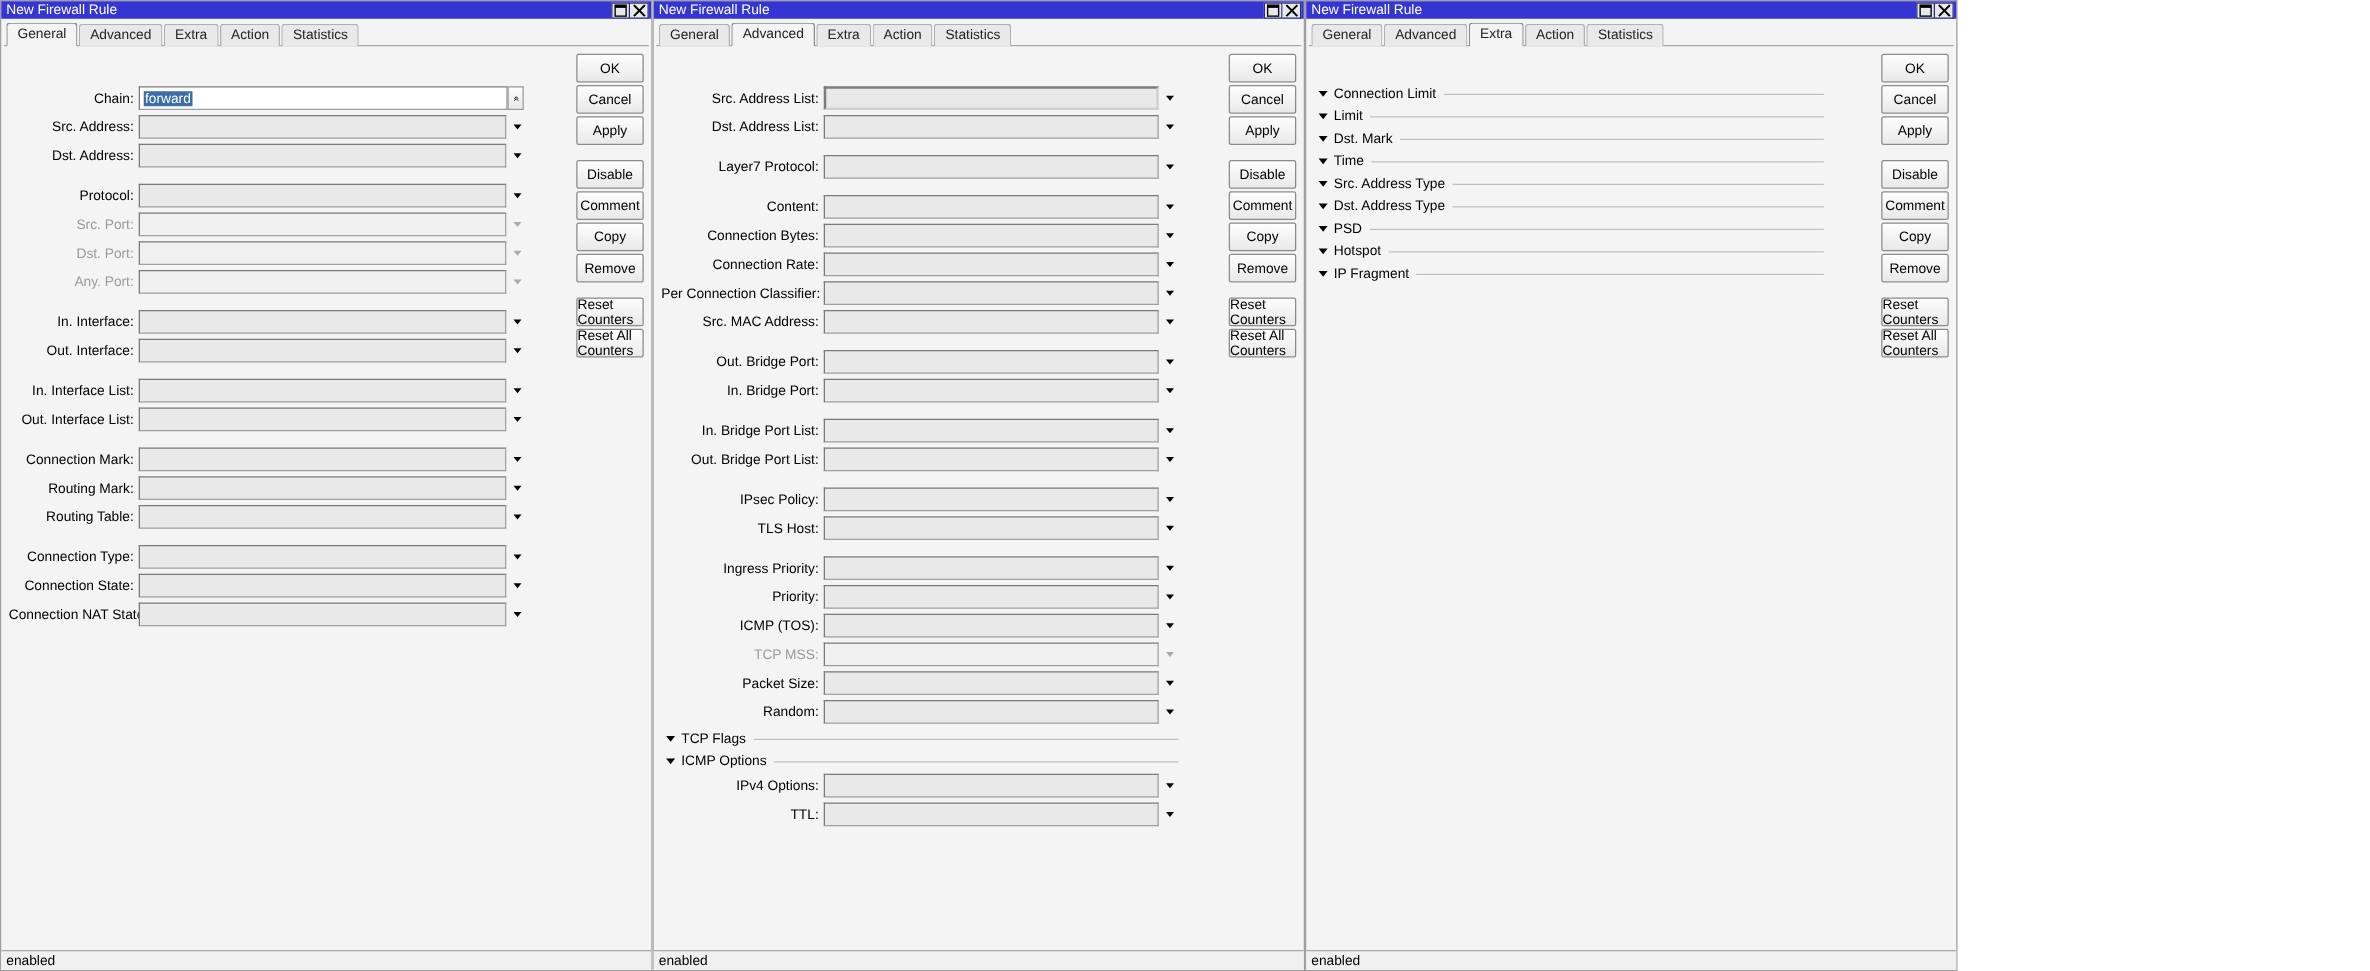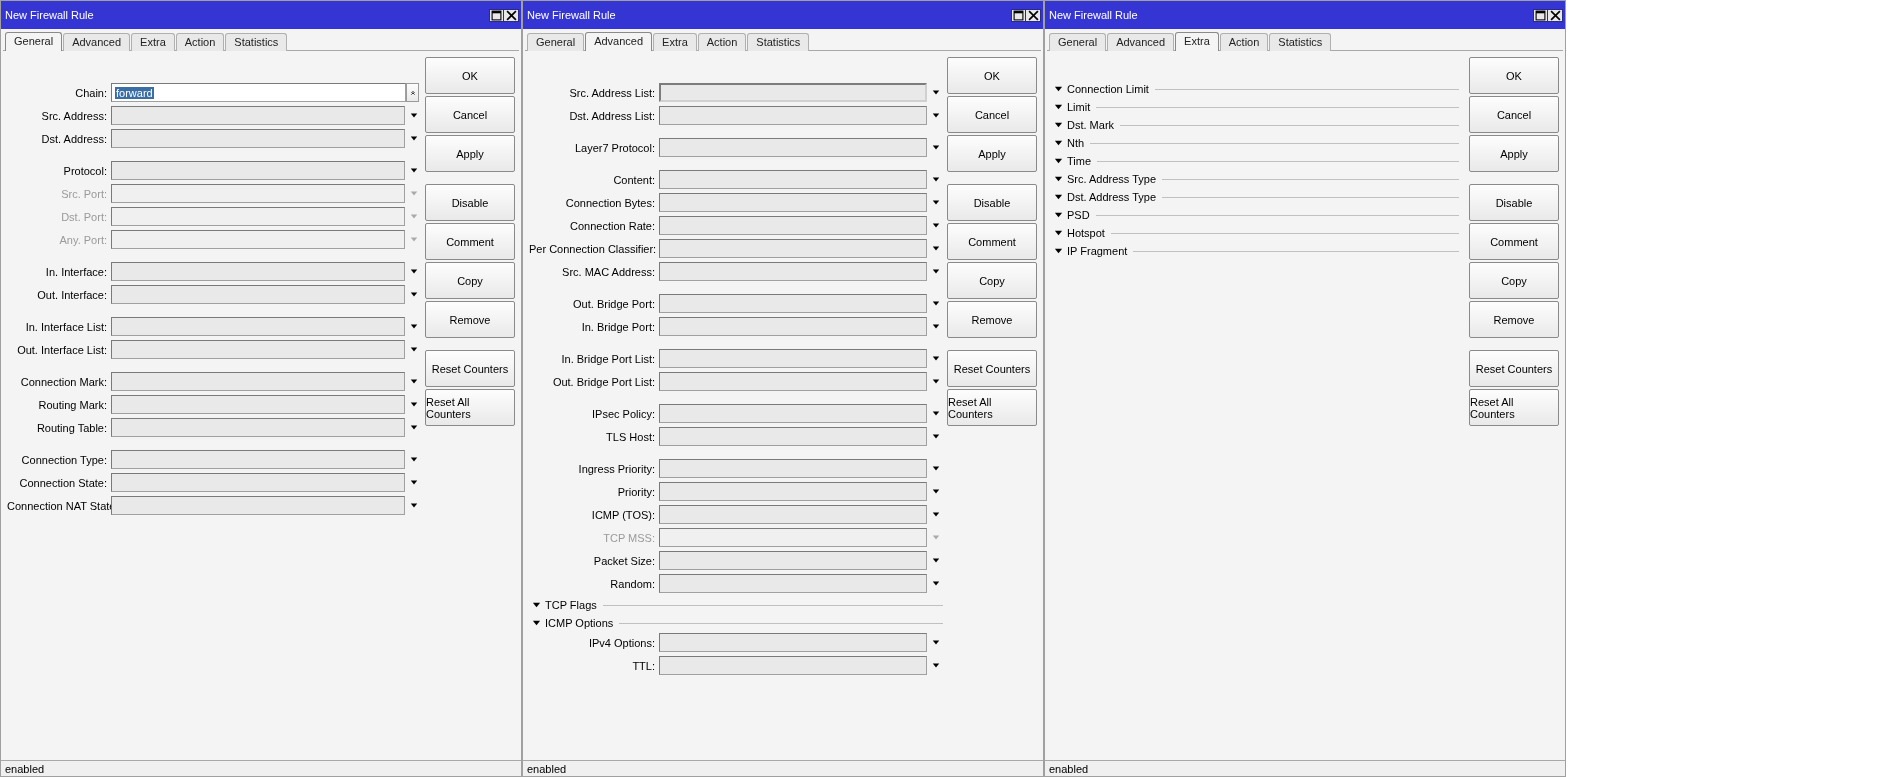--- a/index.html
+++ b/index.html
@@ -1,32 +1,32 @@
 <!DOCTYPE html>
 <html><head>
 <meta charset="utf-8">
 <style>
   * { box-sizing: border-box; }
   html, body { margin:0; padding:0; height:100%; overflow:hidden; }
   body { font-family: Tahoma, Verdana, Arial, sans-serif; font-size:11px; background:#fff; color:#000; }
   .desktop { display:flex; width:1896px; height:777px; }
   .window { flex:0 0 auto; display:flex; flex-direction:column; background:#f4f4f4; border:1px solid #a0a0a0; }
-  .titlebar { display:flex; align-items:center; height:28px; background:#3535d4; color:#fff; font-size:11px; padding:0 2px 0 4px; line-height:16px; }
+  .titlebar { display:flex; align-items:center; height:14px; background:#3535d4; color:#fff; font-size:11px; padding:0 2px 0 4px; line-height:16px; }
   .titlebar .title { flex:1; }
   .tb-btn { width:15px; height:13px; margin-left:0; background:#e8e8e8; border:1px solid #2a2a8a; display:flex; align-items:center; justify-content:center; font-size:10px; line-height:1; color:#000; cursor:pointer; }
   .tb-btn + .tb-btn { border-left:none; }
   .tb-btn svg { width:11px; height:11px; }
   .tabstrip { display:flex; align-items:flex-end; height:20px; background:#f4f4f4; padding:0 2px; border-bottom:1px solid #a8a8a8; margin:2px 2px 0 2px; position:relative;}
   .tab { height:18px; padding:2px 8px 0; font-size:11px; color:#222; background:#e9e9e9; border:1px solid #b0b0b0; border-bottom:none; border-top-left-radius:3px; border-top-right-radius:3px; margin-right:1px; cursor:pointer; position:relative; top:1px;}
   .tab.active { background:#f4f4f4; height:19px; top:1px; z-index:2; border-color:#8a8a8a; }
   .tab.active::after { content:""; position:absolute; left:0; right:0; bottom:-1px; height:2px; background:#f4f4f4;}
   .body-area { flex:1; display:flex; overflow:hidden; }
   .form-col { flex:1; padding:6px 4px 4px 6px; overflow:auto; }
   .btn-col { width:96px; padding:6px 6px 4px 0; display:flex; flex-direction:column; gap:2px; }
-  .btn { height:37px; background:linear-gradient(#fdfdfd,#e9e9e9); border:1px solid #8a8a8a; border-radius:2px; font-size:11px; cursor:pointer; display:flex; align-items:center; justify-content:center;}
+  .btn { height:23px; background:linear-gradient(#fdfdfd,#e9e9e9); border:1px solid #8a8a8a; border-radius:2px; font-size:11px; cursor:pointer; display:flex; align-items:center; justify-content:center;margin-left:36px;}
   .btn-gap { height:8px; }
   .statusbar { height:16px; border-top:1px solid #a8a8a8; font-size:11px; padding:0 4px; display:flex; align-items:center; background:#f0f0f0;}
   
   .form-col { display:flex; flex-direction:column;margin-top:25px; }
   .row { display:flex; align-items:center; height:21px; margin-bottom:2px; }
   .gap { height:9px; }
   .lbl { width:104px; text-align:right; padding-right:4px; font-size:11px; color:#000; white-space:nowrap;}
   .lbl.disabled { color:#9a9a9a; }
   .field { flex:1; height:19px; background:#e9e9e9; border:1px solid #a0a0a0; border-top-color:#7a7a7a; border-left-color:#7a7a7a; padding:0 3px; font-size:11px; display:flex; align-items:center; }
   .field.disabled { background:#f0f0f0; }
@@ -573,29 +573,20 @@
             </span>
           <span class="extxt">Dst. Mark</span>
           <span class="exline"></span>
         </div>
         <div class="exprow">
           <span class="exicon">
               <svg width="9" height="9" viewBox="0 0 10 10">
                 <polygon points="1,2 9,2 5,7" fill="#000"></polygon>
               </svg>
             </span>
-          <span class="extxt">Nth</span>
-          <span class="exline"></span>
-        </div>
-        <div class="exprow">
-          <span class="exicon">
-              <svg width="9" height="9" viewBox="0 0 10 10">
-                <polygon points="1,2 9,2 5,7" fill="#000"></polygon>
-              </svg>
-            </span>
           <span class="extxt">Time</span>
           <span class="exline"></span>
         </div>
         <div class="exprow">
           <span class="exicon">
               <svg width="9" height="9" viewBox="0 0 10 10">
                 <polygon points="1,2 9,2 5,7" fill="#000"></polygon>
               </svg>
             </span>
           <span class="extxt">Src. Address Type</span>

